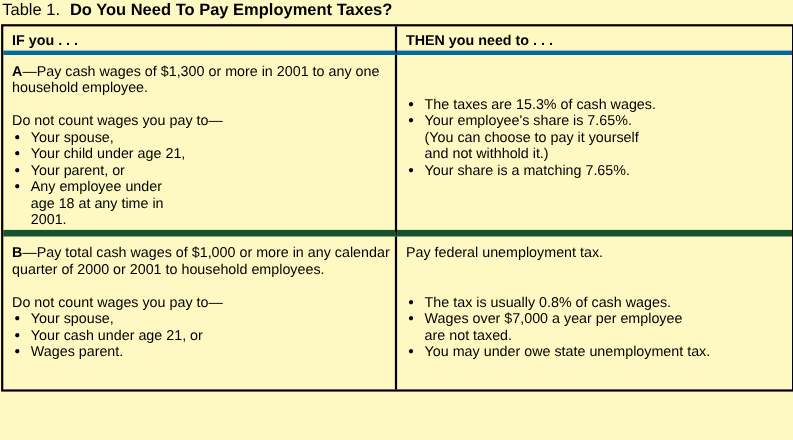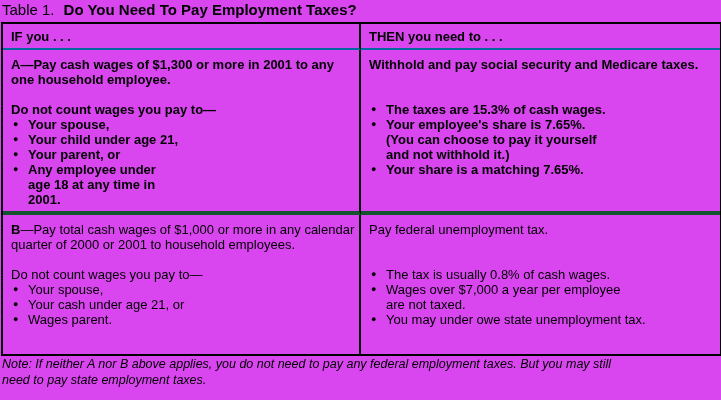--- a/index.html
+++ b/index.html
@@ -1,20 +1,20 @@
 <!DOCTYPE html>
 <html><head>
 <meta charset="utf-8">
 <style>
   html, body { margin: 0; padding: 0; background: #fff; }
   .page {
     position: relative;
     width: 721px;
     height: 400px;
-    background: #d946ef;
+    background: #fef9c3;
     color: #000000;
     font-family: "Liberation Sans", sans-serif;
     font-size: 13px;
     line-height: 15px;
     overflow: hidden;
   }
   .title {
     position: absolute;
     left: 2px;
     top: 1px;
@@ -32,22 +32,22 @@
     width: 717px;
     height: 330px;
     border: 2px solid #000;
     box-sizing: content-box;
     display: grid;
     grid-template-columns: 358px 1fr;
     grid-template-rows: 26px 165px 1fr;
   }
   .cell { box-sizing: border-box; overflow: hidden; }
   .c-if   { border-right: 2px solid #000; }
-  .hrow   { border-bottom: 2px solid #0369a1; }
-  .arow   { border-bottom: 4px solid #14532d; font-weight: bold; }
+  .hrow   { border-bottom: 4px solid #0369a1; }
+  .arow   { border-bottom: 6px solid #14532d; }
   .head {
     font-weight: bold;
     padding: 5px 8px 0 8px;
   }
   .body { padding: 7px 2px 0 8px; }
 
   .lead { margin: 0; }
   .sub  { margin: 15px 0 0 0; }
   ul.blist {
     list-style: none;
@@ -113,21 +113,20 @@
         <li>
             <span class="dot">●</span>
             <span class="btxt">Any employee under
 age 18 at any time in
 2001.</span>
           </li>
       </ul>
     </div>
 
     <div class="cell body arow">
-      <p class="lead">Withhold and pay social security and Medicare taxes.</p>
       <ul class="blist gap">
         <li>
             <span class="dot">●</span>
             <span class="btxt">The taxes are 15.3% of cash wages.</span>
           </li>
         <li>
             <span class="dot">●</span>
             <span class="btxt">Your employee's share is 7.65%.
 (You can choose to pay it yourself
 and not withhold it.)</span>
@@ -172,16 +171,14 @@
           </li>
         <li>
             <span class="dot">●</span>
             <span class="btxt">You may under owe state unemployment tax.</span>
           </li>
       </ul>
     </div>
 
   </div>
 
-  <div class="note">Note: If neither A nor B above applies, you do not need to pay any federal employment taxes. But you may still
-need to pay state employment taxes.</div>
 
 </div>
 
 </body></html>

